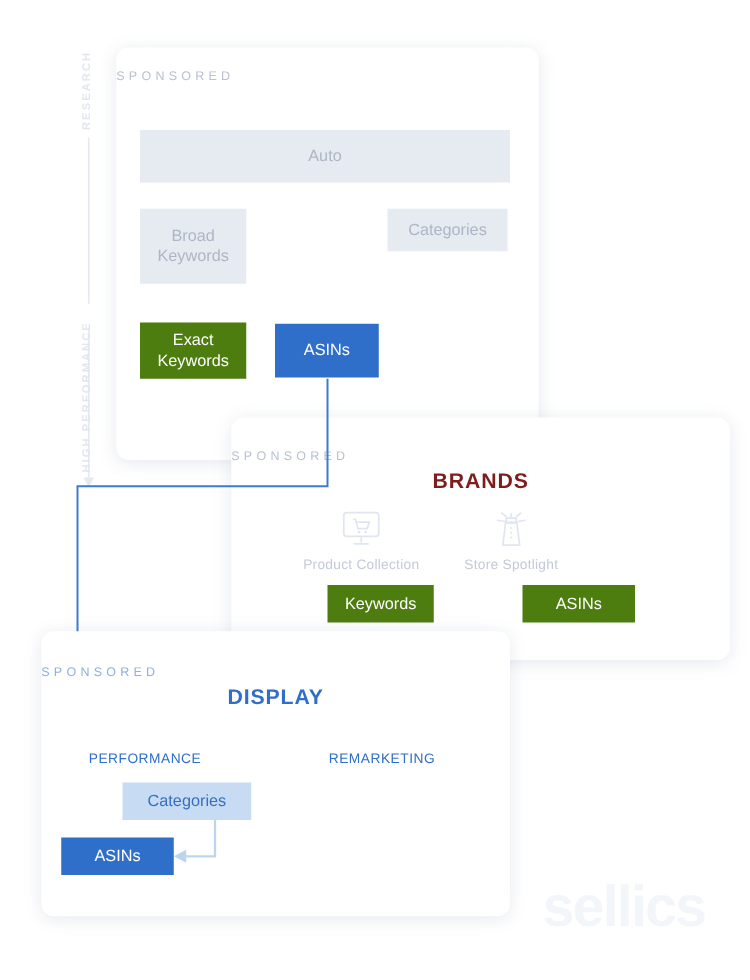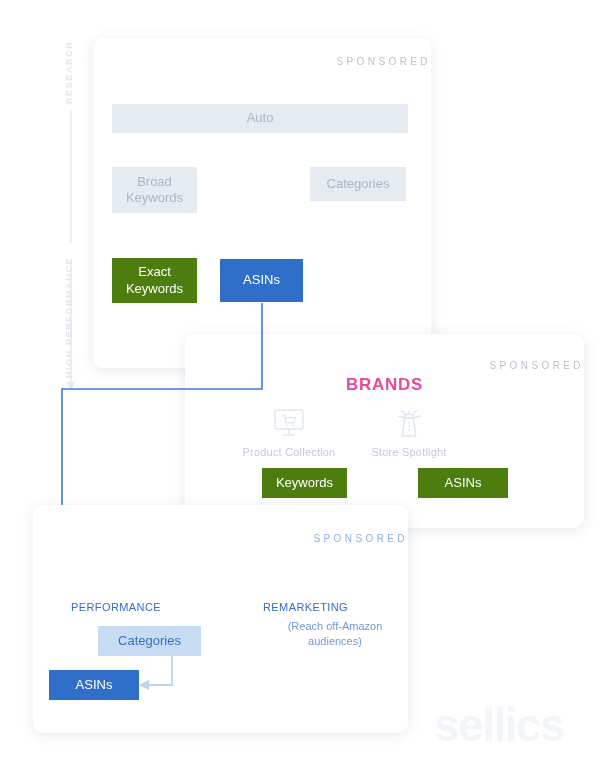--- a/index.html
+++ b/index.html
@@ -29,21 +29,21 @@
   .card{
     position:absolute;
     background:#ffffff;
     border-radius:10px;
     box-shadow:0 2px 14px rgba(120,135,165,.18);
   }
 
   .kicker{
     position:absolute;
     width:100%;
-    text-align:right;
+    text-align:left;
     font-size:10px;
     letter-spacing:3.4px;
     font-weight:400;
   }
   .cardtitle{
     position:absolute;
     width:100%;
     text-align:center;
     font-size:17px;
     letter-spacing:.7px;
@@ -111,45 +111,45 @@
 
     <path d="M155 303 L155 320 L265 320 L265 303" fill="none" stroke="#b9c4d6" stroke-width="1.6"></path>
     <path d="M212 320 L212 483 L248 483" fill="none" stroke="#8fa2bd" stroke-width="1.6"></path>
     <path d="M258 483 l-9.4 -4.8 v9.6 Z" fill="#8fa2bd"></path>
   </svg>
 
   <div class="card" style="left:93px;top:38px;width:338px;height:330px;">
     <div class="kicker" style="top:18px;color:#b9c1d0;">SPONSORED</div>
   </div>
 
-  <div class="node n-pale" style="left:112px;top:104px;width:296px;height:29px;">
+  <div class="node n-pale" style="left:112px;top:104px;width:296px;height:42px;">
     <span>Auto</span>
   </div>
 
-  <div class="node n-pale" style="left:112px;top:167px;width:85px;height:46px;">
+  <div class="node n-pale" style="left:112px;top:167px;width:85px;height:60px;">
     <span style="white-space:pre-line;">Broad
 Keywords</span>
   </div>
 
   <div class="node n-pale" style="left:310px;top:167px;width:96px;height:34px;">
     <span>Categories</span>
   </div>
 
   <div class="node n-gray" style="left:112px;top:258px;width:85px;height:45px;">
     <span style="white-space:pre-line;">Exact
 Keywords</span>
   </div>
 
   <div class="node n-blue" style="left:220px;top:259px;width:83px;height:43px;">
     <span>ASINs</span>
   </div>
 
   <div class="card" style="left:185px;top:334px;width:399px;height:194px;">
     <div class="kicker" style="top:26px;color:#b9c1d0;">SPONSORED</div>
-    <div class="cardtitle" style="top:41px;color:#ec4899;">BRANDS</div>
+    <div class="cardtitle" style="top:41px;color:#7f1d1d;">BRANDS</div>
 
     <div class="chan" style="left:49px;top:72px;">
       <div class="glyph">
         <svg width="34" height="30" viewBox="0 0 34 30" fill="none" stroke="#e0e6f0" stroke-width="1.4">
           <rect x="3" y="2" width="28" height="19" rx="2.5"></rect>
           <path d="M17 21 v5 M11 27 h12"></path>
           <path d="M10.5 7.5 h1.8 l2 7.4 h7.4 l1.8 -5.2 h-9.8"></path>
           <circle cx="15.2" cy="17.6" r="1.05" fill="#e0e6f0" stroke="none"></circle>
           <circle cx="20.6" cy="17.6" r="1.05" fill="#e0e6f0" stroke="none"></circle>
         </svg>
@@ -183,25 +183,24 @@
     <span>ASINs</span>
   </div>
 
   <svg class="wires">
     <path d="M262 303 L262 389 L62 389 L62 666" fill="none" stroke="#3d7ccd" stroke-width="1.6"></path>
     <path d="M62 676 l-5 -10 h10 Z" fill="#3d7ccd"></path>
   </svg>
 
   <div class="card" style="left:33px;top:505px;width:375px;height:228px;">
     <div class="kicker" style="top:28px;color:#8fb0dd;">SPONSORED</div>
+    <div class="cardtitle" style="top:43px;color:#2f6fc9;">DISPLAY</div>
 
     <div class="subhead" style="left:38px;top:96px;">PERFORMANCE</div>
     <div class="subhead" style="left:230px;top:96px;">REMARKETING</div>
-    <div class="subnote" style="left:212px;top:114px;width:180px;white-space:pre-line;">(Reach off-Amazon
-audiences)</div>
   </div>
 
   <div class="node n-ltblue" style="left:98px;top:626px;width:103px;height:30px;">
     <span>Categories</span>
   </div>
 
   <div class="node n-blue" style="left:49px;top:670px;width:90px;height:30px;">
     <span>ASINs</span>
   </div>
 

